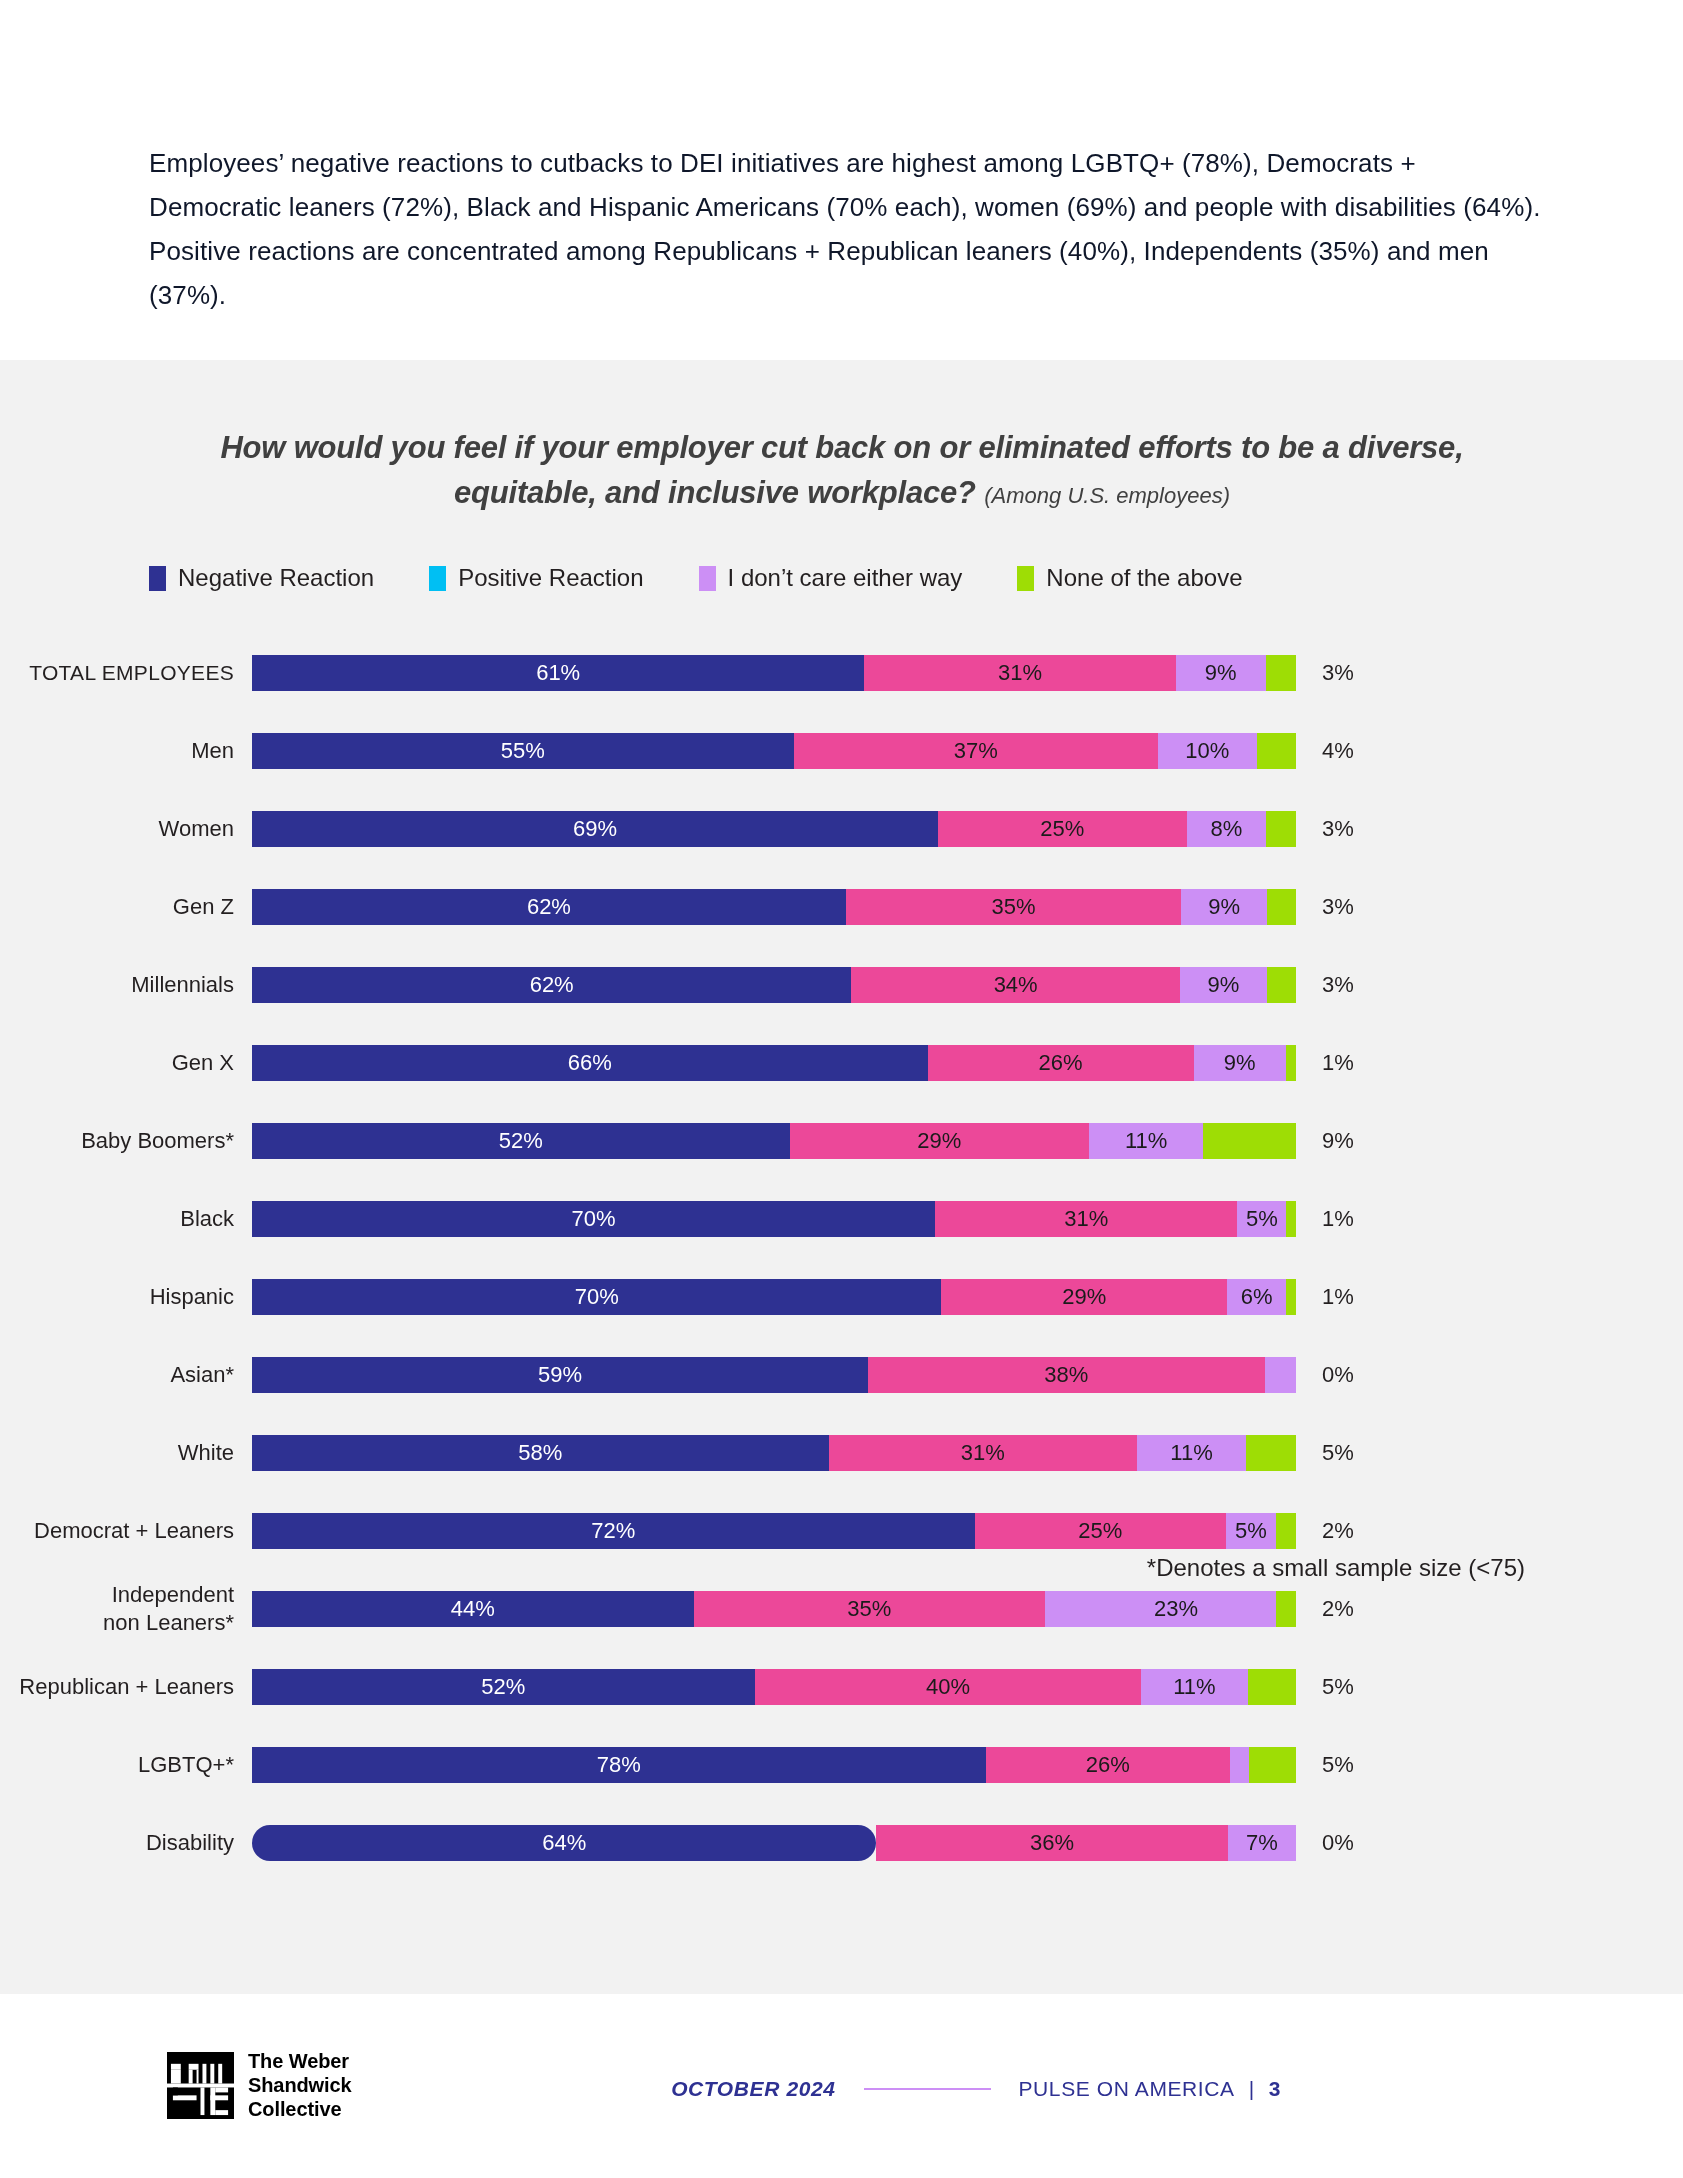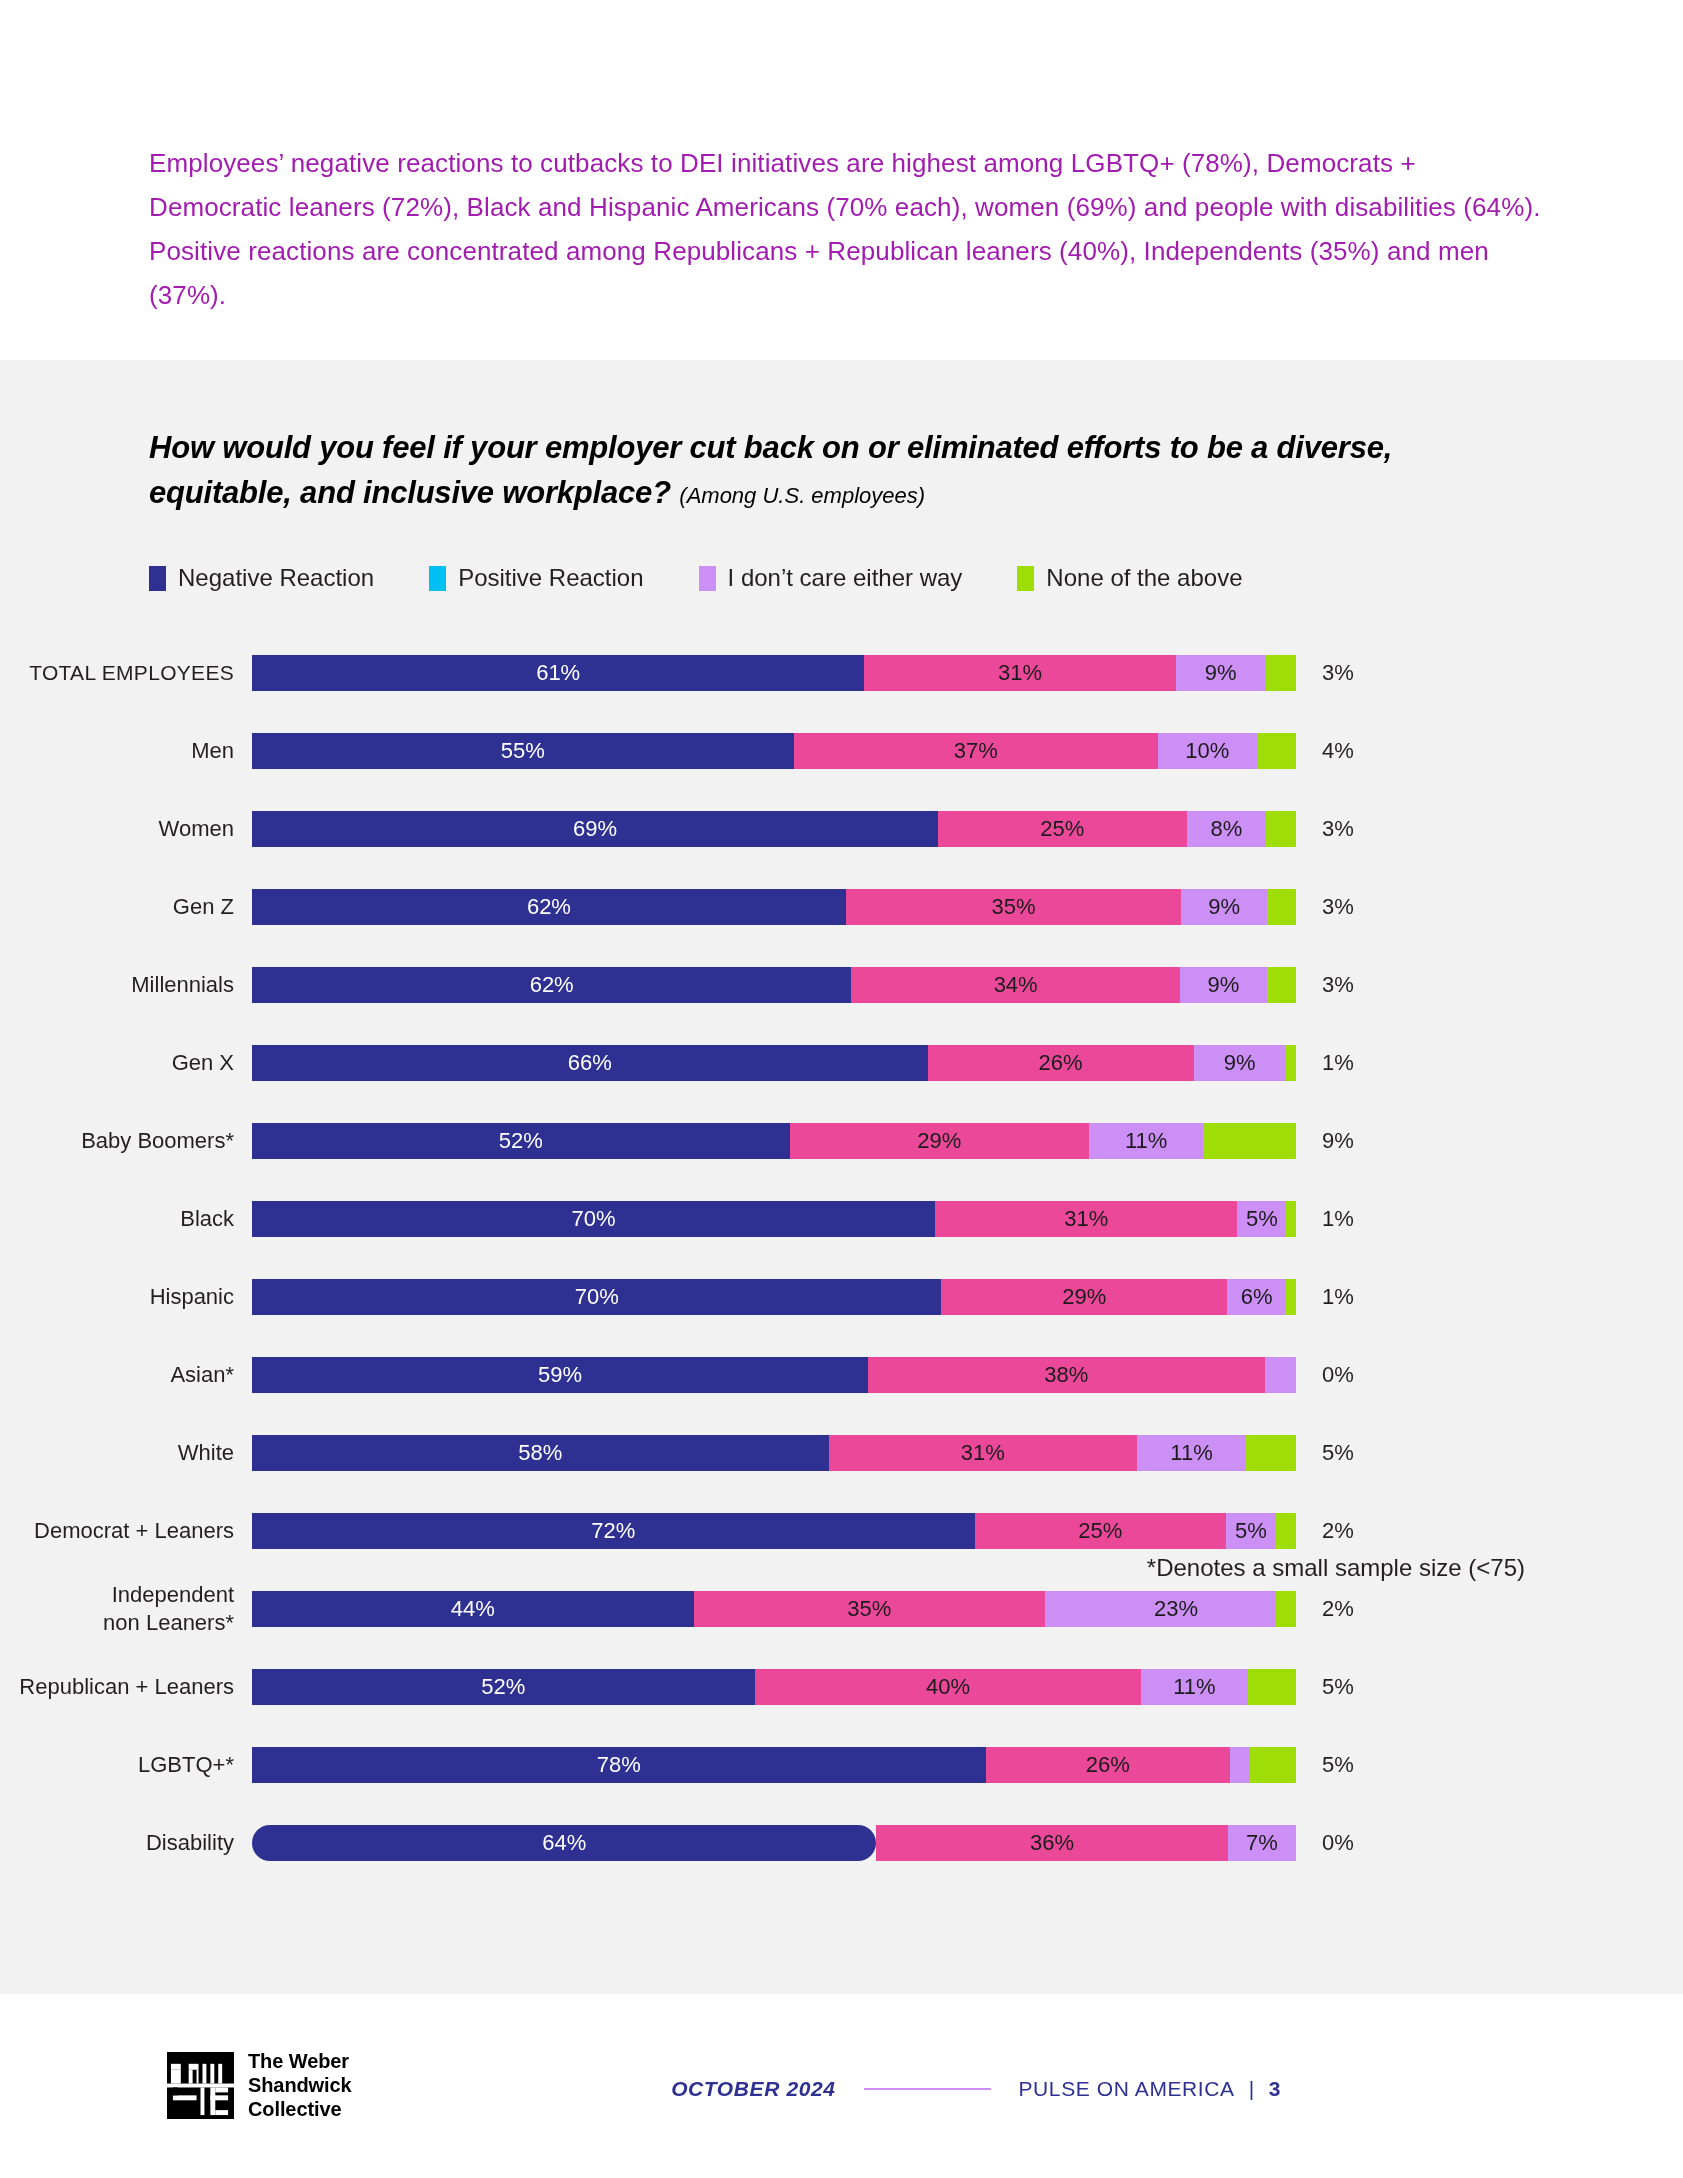--- a/index.html
+++ b/index.html
@@ -18,21 +18,21 @@
   }
 
   
   .intro {
     position: absolute;
     left: 149px;
     top: 141px;
     width: 1406px;
     font-size: 26px;
     line-height: 44px;
-    color: #a21caf;
+    color: #0f172a;
     letter-spacing: 0.1px;
   }
 
   
   .panel {
     position: absolute;
     left: 0;
     top: 360px;
     width: 1683px;
     height: 1634px;
@@ -41,22 +41,23 @@
 
   .chart-title {
     position: absolute;
     left: 149px;
     top: 65px;
     width: 1386px;
     font-size: 31px;
     line-height: 45px;
     font-weight: bold;
     font-style: italic;
-    color: #000000;
+    color: #404040;
     letter-spacing: -0.2px;
+    text-align: center;
   }
   .chart-title .subtitle {
     font-size: 22px;
     font-weight: normal;
     font-style: italic;
     letter-spacing: 0;
   }
 
   
   .legend {

